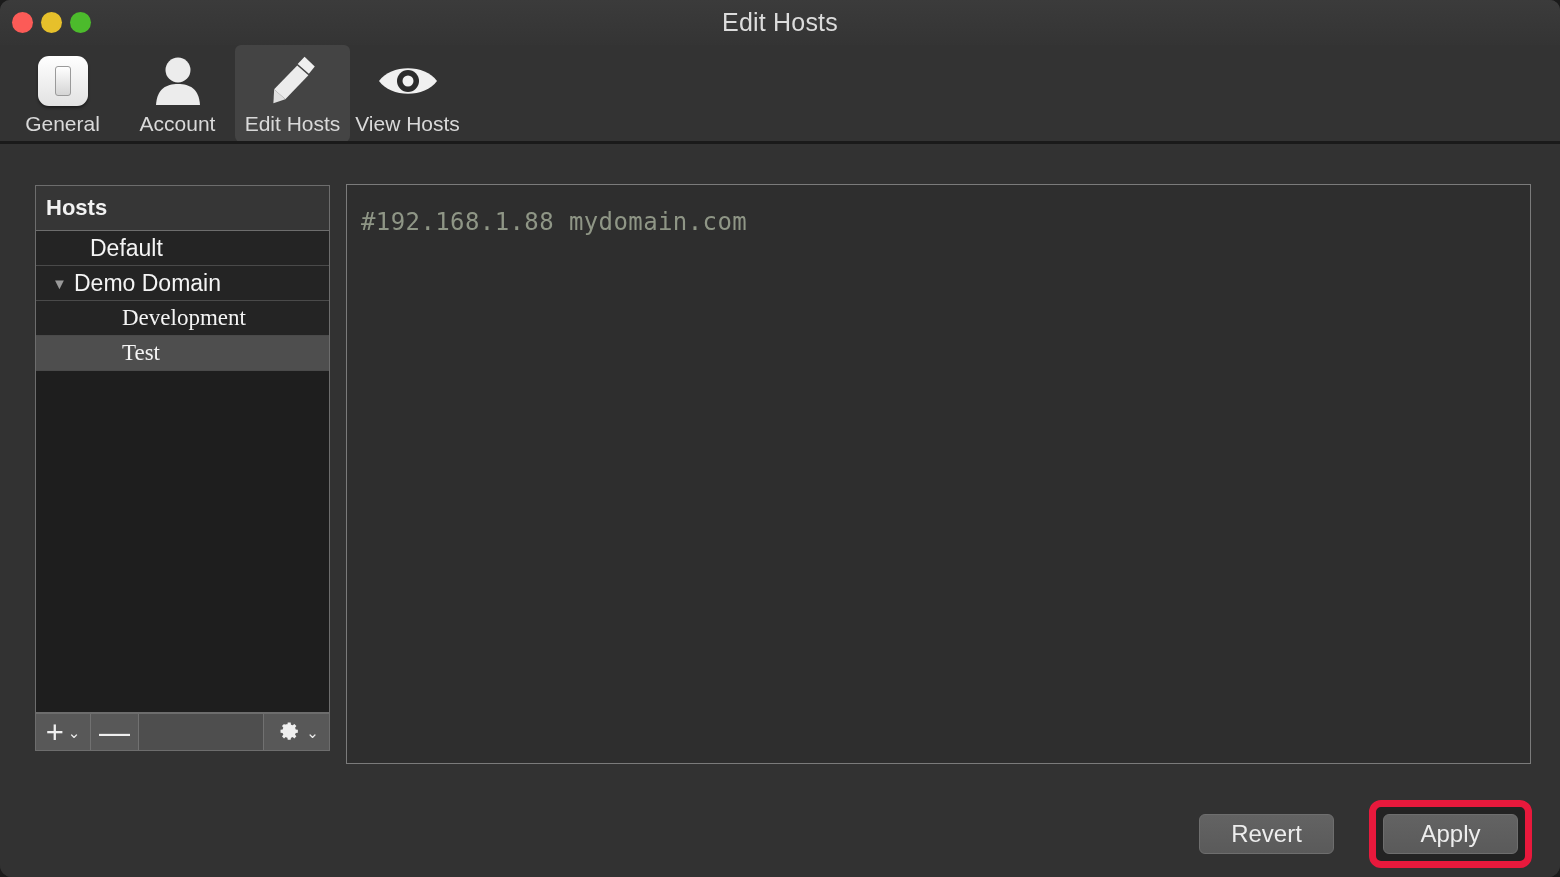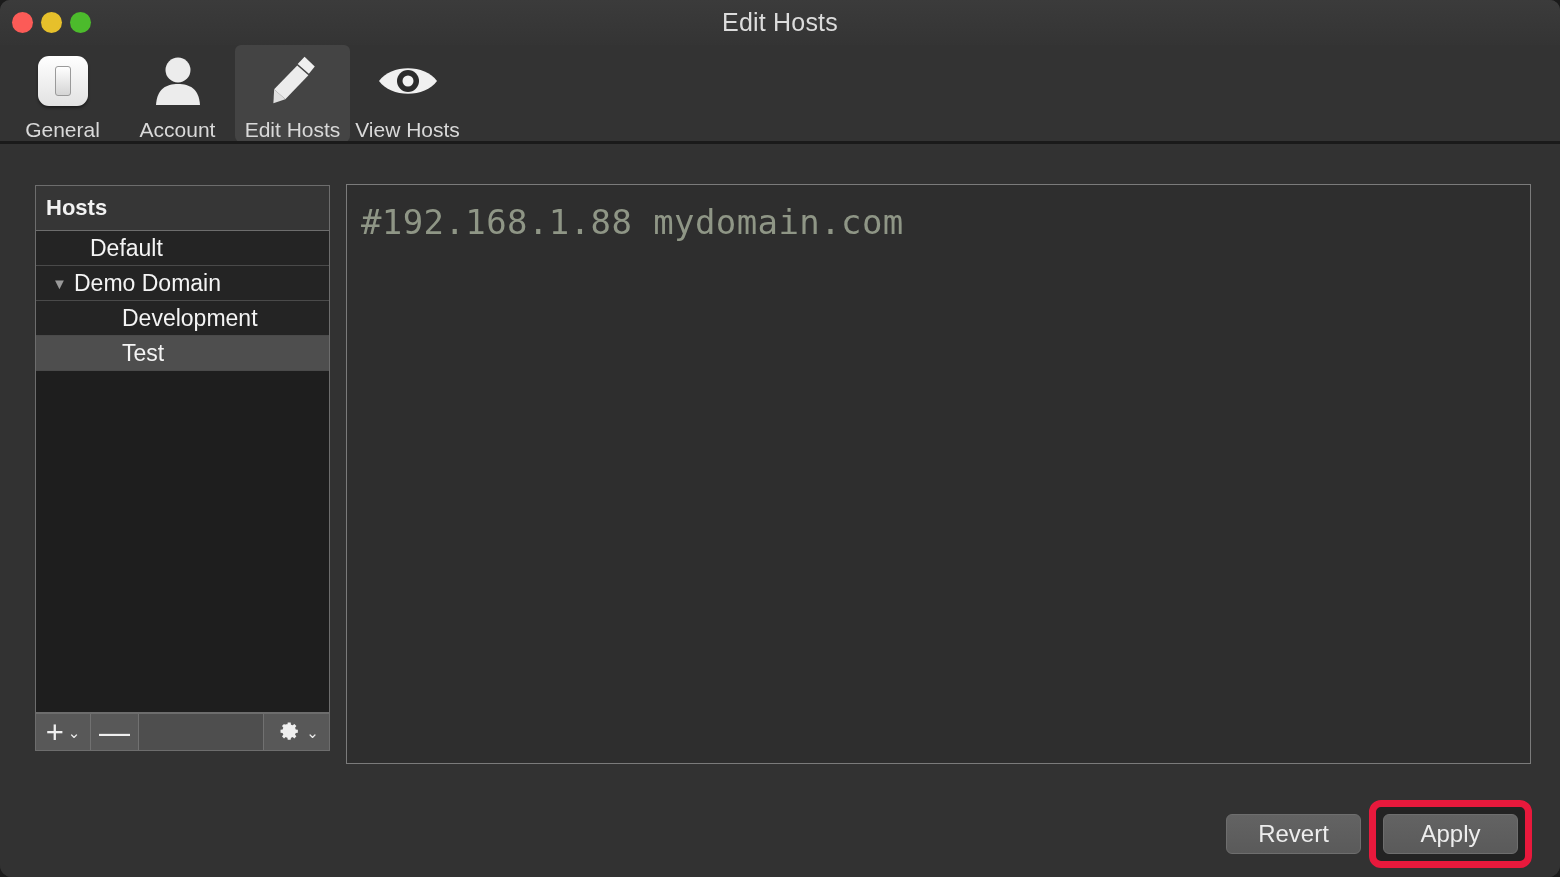--- a/index.html
+++ b/index.html
@@ -75,21 +75,21 @@
     height: 3px;
     background: #1a1a1a;
   }
   .tool {
     width: 115px;
     height: 97px;
     padding-top: 6px;
     display: flex;
     flex-direction: column;
     align-items: center;
-    justify-content: space-between;
+    justify-content: flex-start;
     border-radius: 6px;
     cursor: default;
   }
   .tool.selected { background: #444444; }
   .tool .glyph {
     height: 60px;
     display: flex;
     align-items: center;
     justify-content: center;
   }
@@ -166,21 +166,21 @@
   .host-row .tri {
     width: 22px;
     margin-left: 16px;
     color: #9a9a9a;
     font-size: 15px;
     line-height: 1;
   }
   .host-row .tri.empty { color: transparent; }
   .host-row .rowlabel { white-space: nowrap; }
   .host-row.indent-1 .rowlabel { margin-left: 16px; }
-  .host-row.indent-2 .rowlabel { margin-left: 48px; }
+  .host-row.indent-2 .rowlabel { margin-left: 48px; font-family: Liberation Serif, serif; }
 
   
   #sidebar-footer {
     position: absolute;
     left: 35px; top: 565px;
     width: 295px;
     height: 38px;
     background: #4e4e4e;
     border: 1px solid #6d6d6d;
     display: flex;
@@ -218,21 +218,21 @@
     left: 346px; top: 36px;
     width: 1185px;
     height: 580px;
     background: #2e2e2e;
     border: 1px solid #7b7b7b;
     padding: 22px 14px 0 14px;
     overflow: hidden;
   }
   .code-line {
     font-family: "DejaVu Sans Mono", monospace;
-    font-size: 34px;
+    font-size: 24px;
     line-height: 30px;
     white-space: pre;
     letter-spacing: .4px;
   }
   .c-comment { color: #8f9686; }
   .c-ip      { color: #1d8dab; }
   .c-host    { color: #1d8dab; }
   .caret {
     display: inline-block;
     width: 2px;
@@ -241,21 +241,21 @@
     vertical-align: -4px;
     margin: 0 -1px;
   }
 
   
   #actions {
     position: absolute;
     right: 28px; top: 652px;
     display: flex;
     align-items: center;
-    gap: 8px;
+    gap: 35px;
   }
   .action-btn {
     height: 40px;
     min-width: 135px;
     padding: 0 22px;
     border-radius: 6px;
     background: linear-gradient(to bottom, #636363 0%, #5a5a5a 100%);
     border: 1px solid #6e6e6e;
     color: #ededed;
     font-size: 24px;

